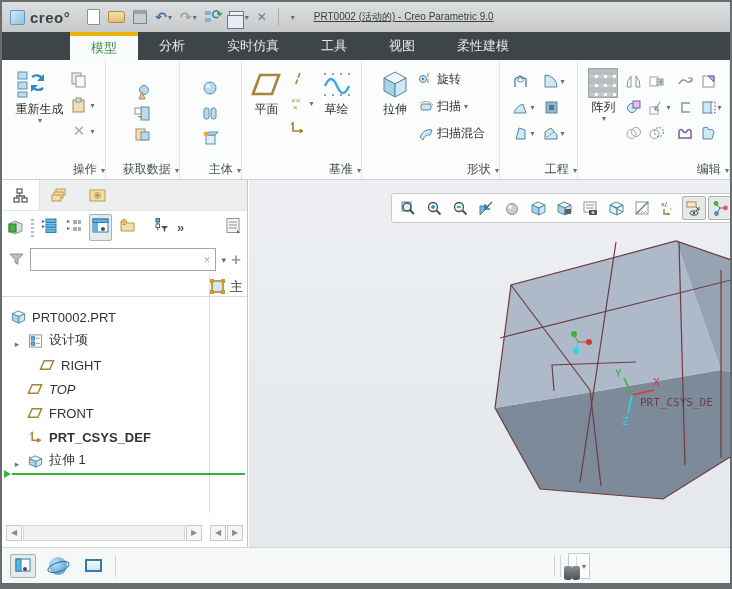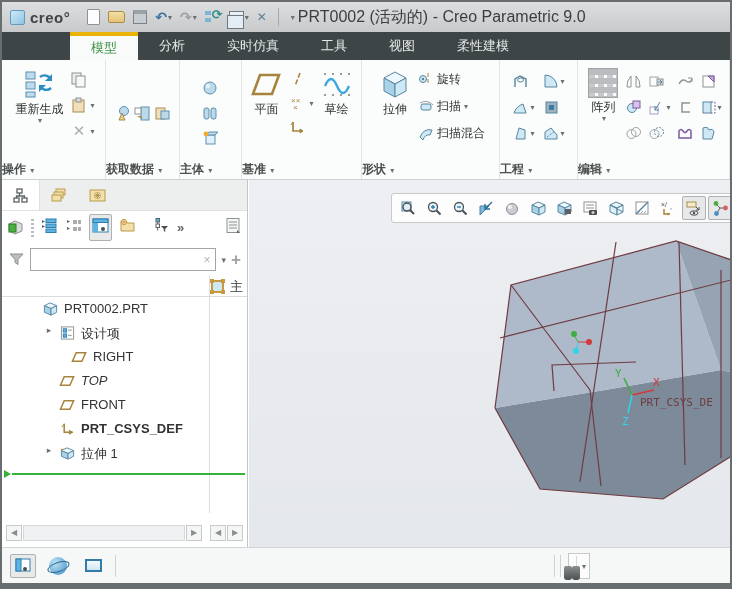--- a/index.html
+++ b/index.html
@@ -8,43 +8,43 @@
 
   
   .titlebar{position:absolute;left:0;right:0;top:0;height:30px;background:linear-gradient(#dddedf,#c8c9ca);display:flex;align-items:center;padding-left:8px;}
   .logo{display:flex;align-items:center;gap:5px;margin-right:14px;}
   .logo-cube{width:15px;height:15px;background:linear-gradient(135deg,#cfe9f7,#8ec4e0);border:1px solid #5f9cc0;border-radius:2px;}
   .logo-text{font-size:15px;color:#3f4345;font-weight:bold;letter-spacing:.5px;}
   .qat{display:flex;align-items:center;gap:2px;}
   .qbtn{display:flex;align-items:center;height:22px;padding:0 3px;border-radius:2px;color:#4a5b66;font-size:14px;}
   .car{font-size:8px;color:#6a6f71;margin-left:1px;}
   .tsep{width:1px;height:18px;background:#a8abac;margin:0 6px;}
-  .win-title{font-size:16px;color:#3a3e40;white-space:nowrap;}
+  .win-title{font-size:10px;color:#3a3e40;margin-left:16px;white-space:nowrap;text-decoration:underline;}
   .pg{width:13px;height:16px;background:#fdfdfd;border:1px solid #8e9294;border-radius:1px;}
   .fold{width:17px;height:12px;background:linear-gradient(#f2dfa6,#e4c277);border:1px solid #ad8d45;border-radius:1px 3px 2px 2px;}
   .sav{width:14px;height:14px;background:#c7cdd1;border:1px solid #7d8488;border-top:4px solid #9aa2a6;}
   .regen-q{width:16px;height:14px;background:
      linear-gradient(#7db3d6,#7db3d6) 0 1px/6px 4px no-repeat,
      linear-gradient(#7db3d6,#7db3d6) 0 8px/6px 4px no-repeat;position:relative;}
   .regen-q::after{content:"⟳";position:absolute;right:-2px;top:-3px;color:#2e8f86;font-size:13px;font-weight:bold;}
   .winsw{width:15px;height:12px;border:1px solid #6d7a84;background:linear-gradient(#eef4f8,#cfdde7);position:relative;}
   .winsw::after{content:"";position:absolute;left:-3px;top:3px;width:15px;height:12px;border:1px solid #6d7a84;background:#e4edf3;}
 
   
   .tabbar{position:absolute;left:0;right:0;top:30px;height:28px;background:#3d4547;display:flex;}
   .tab{padding:0 21px;display:flex;align-items:center;font-size:13px;color:#e7e9e9;cursor:default;}
   .tab.file{background:#0369a1;color:#fff;margin-top:40px;}
   .tab.active{background:#f9fafa;color:#3c9140;border-top:4px solid #eab308;}
 
   
   .ribbon{position:absolute;left:0;right:0;top:58px;height:120px;background:#fbfcfc;border-bottom:1px solid #ccd0d1;display:flex;}
   .rgroup{position:relative;height:100%;border-right:1px solid #e2e4e5;padding:6px 4px 18px 4px;display:flex;gap:4px;justify-content:center;}
-  .rlabel{position:absolute;bottom:1px;left:0;right:0;text-align:left;font-size:12px;color:#4a4f50;white-space:nowrap;font-weight:bold;}
+  .rlabel{position:absolute;bottom:1px;left:0;right:0;text-align:right;font-size:12px;color:#4a4f50;white-space:nowrap;}
   .rlabel .car{font-size:8px;}
-  .bigbtn{display:flex;flex-direction:column;align-items:center;justify-content:flex-start;padding:2px 3px;font-size:12px;color:#333;text-align:center;}
+  .bigbtn{display:flex;flex-direction:column;justify-content:flex-start;padding:2px 3px;font-size:12px;color:#333;text-align:center;}
   .bigbtn .blab{margin-top:3px;line-height:13px;}
   .col{display:flex;flex-direction:column;justify-content:flex-start;gap:8px;padding-top:4px;}
   .sbtn{display:flex;align-items:center;gap:2px;font-size:12px;color:#333;height:18px;}
   .i16{width:17px;height:17px;display:inline-block;flex:none;}
   .i30{width:32px;height:32px;display:inline-block;}
   .griddots{width:30px;height:30px;background:
     repeating-linear-gradient(#b9bdc0 0 6px,transparent 6px 9px),
     repeating-linear-gradient(90deg,#c6cacc 0 6px,transparent 6px 9px);
     border:1px solid #9fa4a6;}
   .engrid{display:grid;grid-template-columns:auto auto;grid-auto-rows:26px;column-gap:8px;align-items:center;padding-top:2px;}
@@ -59,21 +59,21 @@
   .nav-toolbar{height:33px;display:flex;align-items:center;gap:7px;padding:0 5px;}
   .press{border:1px solid #aeb1b2;background:#e8eaea;border-radius:2px;padding:2px;}
   .vdots{width:3px;height:18px;background:repeating-linear-gradient(#b9bdbf 0 2px,transparent 2px 4px);}
   .nav-filter{height:31px;display:flex;align-items:center;gap:5px;padding:0 6px;}
   .search-box{flex:1;height:23px;border:1px solid #a2a6a8;background:#fff;display:flex;align-items:center;padding:0 4px;}
   .search-box input{border:none;outline:none;flex:1;font-size:12px;min-width:0;}
   .clear-x{color:#b0b3b5;font-size:12px;}
   .plus{color:#9ea2a4;font-size:17px;font-weight:bold;}
   .colhead{height:22px;position:relative;border-bottom:1px solid #d9dbdc;font-size:13px;color:#333;}
   .tree{font-size:13px;color:#333;padding-top:4px;position:relative;}
-  .trow{height:24px;display:flex;align-items:flex-start;gap:5px;margin-left:32px;}
+  .trow{height:24px;display:flex;align-items:flex-end;gap:5px;}
   .arr{width:10px;text-align:center;color:#707476;font-size:9px;flex:none;}
   .ti{width:17px;height:16px;flex:none;}
   .insert-line{margin:4px 2px 0 10px;border-top:2px solid #35b335;position:relative;}
   .insert-line::before{content:"";position:absolute;left:-8px;top:-5px;border-left:7px solid #35b335;border-top:4px solid transparent;border-bottom:4px solid transparent;}
   .vcol{position:absolute;top:95px;bottom:34px;left:207px;width:1px;background:#dcdedf;}
   .hscroll{position:absolute;left:4px;right:4px;bottom:6px;height:17px;display:flex;align-items:center;gap:1px;}
   .scr{width:16px;height:16px;border:1px solid #c8cbcc;background:#f4f5f5;color:#8a8e90;font-size:8px;display:flex;align-items:center;justify-content:center;}
   .track{flex:1;height:16px;background:#f0f1f2;border:1px solid #d6d8d9;}
 
   
@@ -183,21 +183,21 @@
             <span class="car">▾</span>
           </span>
         <span class="sbtn">
             <span style="color:#a9adaf;font-size:15px;font-weight:bold;width:17px;text-align:center;">✕</span>
             <span class="car">▾</span>
           </span>
       </div>
       <div class="rlabel"><span>操作</span> <span class="car">▾</span></div>
     </div>
 
-    <div class="rgroup" style="width:74px;align-items:center;gap:3px;">
+    <div class="rgroup" style="width:74px;flex-direction:column;align-items:center;gap:3px;">
       <span class="sbtn">
           <svg class="i16" viewBox="0 0 17 17">
             <circle cx="10" cy="6" r="4.5" fill="#bcd9ec" stroke="#5d8fae"></circle>
             <path d="M5 15 l3 -7 l3 7 z" fill="#e8cc8c" stroke="#a98d50"></path>
           </svg>
         </span>
       <span class="sbtn">
           <svg class="i16" viewBox="0 0 17 17">
             <rect x="7" y="2" width="8" height="13" fill="#bcd9ec" stroke="#5d8fae"></rect>
             <rect x="1" y="3" width="6" height="6" fill="#fff" stroke="#8d9294"></rect>

